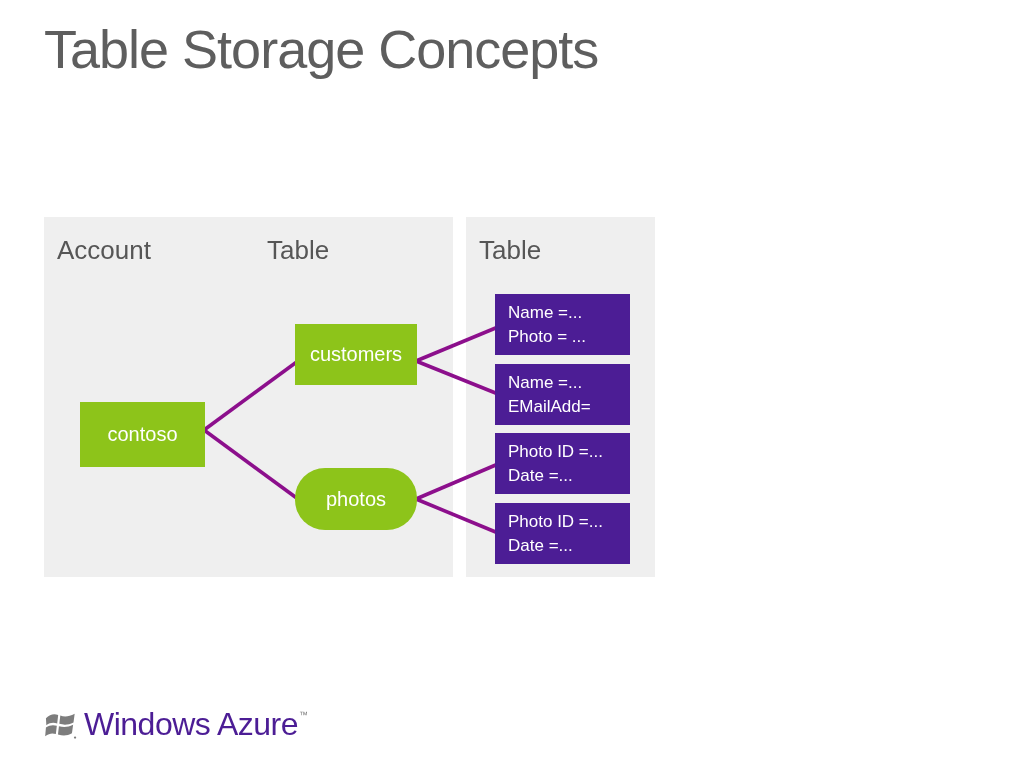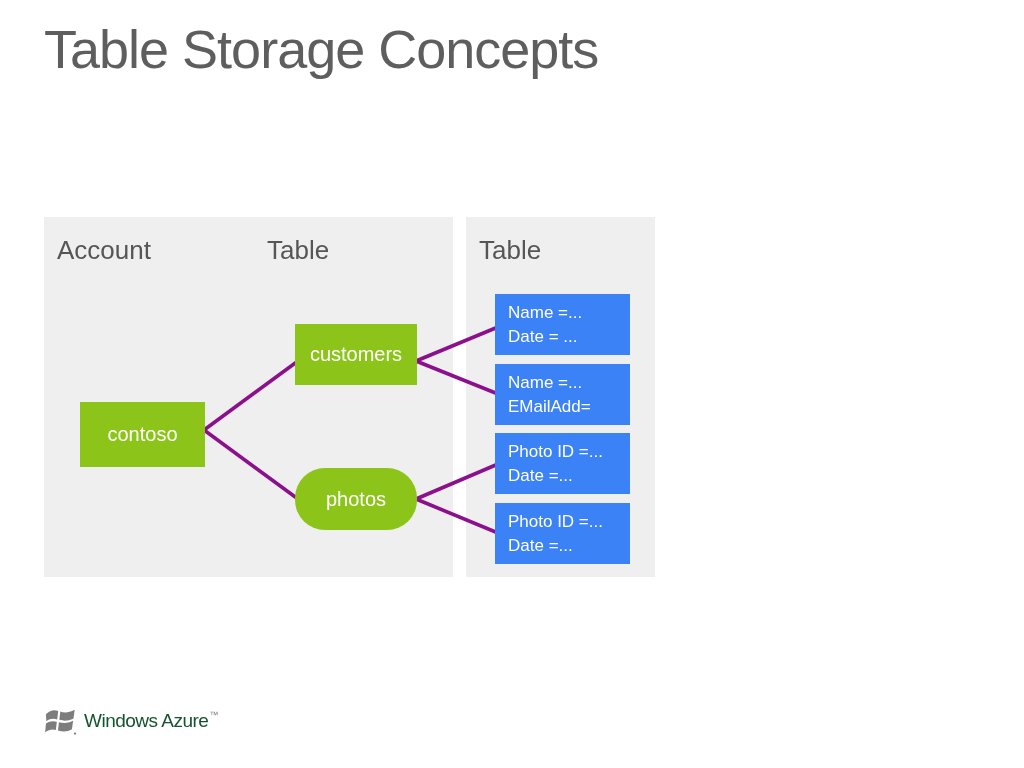--- a/index.html
+++ b/index.html
@@ -46,40 +46,40 @@
     color: #ffffff;
     display: flex; align-items: center; justify-content: center;
     font-size: 20px; font-weight: 400;
   }
   .node-contoso   { left: 80px;  top: 402px; width: 125px; height: 65px; }
   .node-customers { left: 295px; top: 324px; width: 122px; height: 61px; text-align: center; }
   .node-photos    { left: 295px; top: 468px; width: 122px; height: 62px; border-radius: 30px; }
 
   .entity-node {
     position: absolute; left: 495px; width: 135px; height: 61px;
-    background: #3b82f6; color: #ffffff;
+    background: #4c1d95; color: #ffffff;
     font-size: 17px; line-height: 24px;
     padding: 7px 0 0 13px;
     box-sizing: border-box;
   }
   .entity-1 { top: 294px; }
   .entity-2 { top: 364px; }
   .entity-3 { top: 433px; }
   .entity-4 { top: 503px; }
 
   .footer-logo {
     position: absolute; left: 44px; top: 706px;
     display: flex; align-items: center;
     color: #7d7d7d;
   }
   .flag-icon { display: block; margin-right: 7px; }
   .logo-text {
-    font-size: 19px; font-weight: 400;
+    font-size: 32px; font-weight: 400;
     letter-spacing: -0.5px;
-    color: #14532d;
+    color: #4c1d95;
     white-space: nowrap;
   }
   .logo-tm {
     font-size: 9px;
     color: #7d7d7d;
     align-self: flex-start;
     margin-top: 4px; margin-left: 1px;
   }
 </style>
 </head>
@@ -109,21 +109,21 @@
     <line class="connector" x1="416" y1="499" x2="498" y2="464"></line>
     <line class="connector" x1="416" y1="499" x2="498" y2="533"></line>
   </svg>
 
   <div class="node node-contoso">contoso</div>
   <div class="node node-customers">customers</div>
   <div class="node node-photos">photos</div>
 
   <div class="entity-node entity-1">
     <div>Name =...</div>
-    <div>Date = ...</div>
+    <div>Photo = ...</div>
   </div>
   <div class="entity-node entity-2">
     <div>Name =...</div>
     <div>EMailAdd=</div>
   </div>
   <div class="entity-node entity-3">
     <div>Photo ID =...</div>
     <div>Date =...</div>
   </div>
   <div class="entity-node entity-4">

